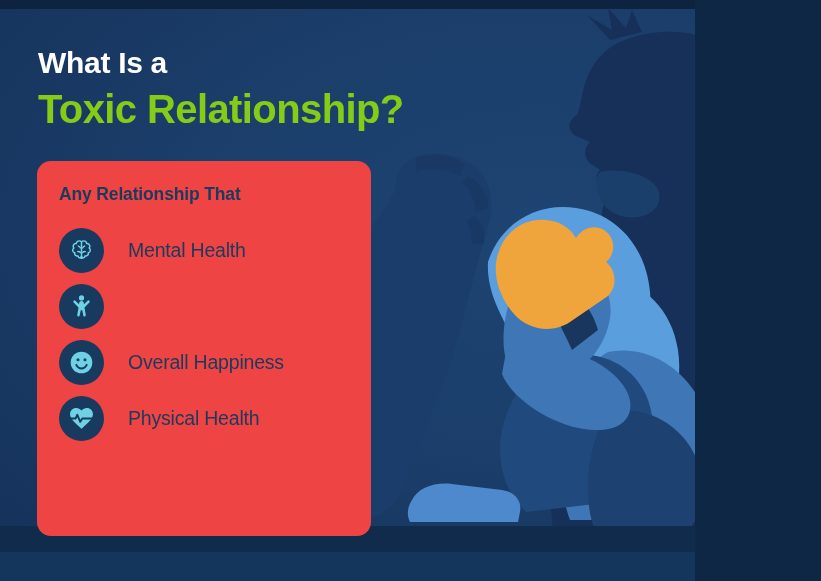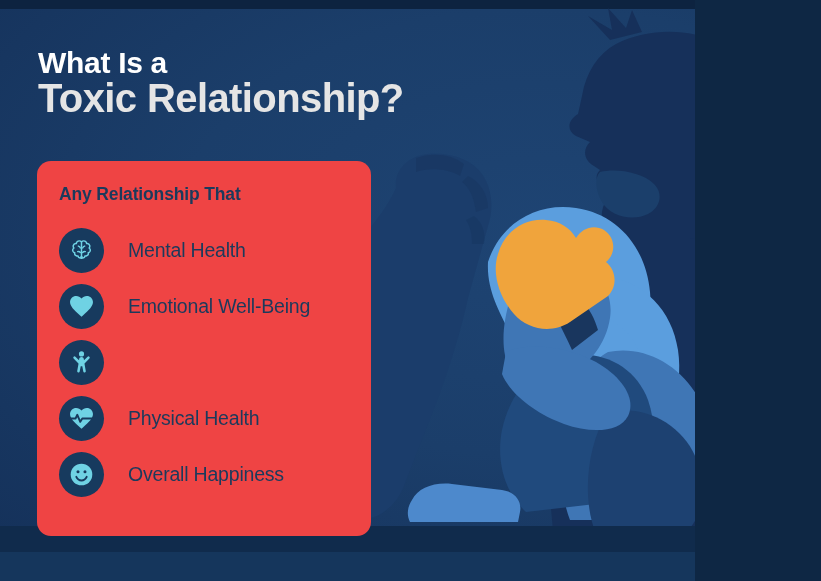--- a/index.html
+++ b/index.html
@@ -59,24 +59,24 @@
   }
   .headline .line1 {
     font-size:30px;
     font-weight:bold;
     color:#ffffff;
     letter-spacing:-0.3px;
     line-height:1.0;
     white-space:nowrap;
   }
   .headline .line2 {
-    margin-top:0;
+    margin-top:11px;
     font-size:40px;
     font-weight:bold;
-    color:#e5e5e5;
+    color:#84cc16;
     letter-spacing:-0.6px;
     line-height:1.0;
     white-space:nowrap;
   }
 
   
   #card {
     position:absolute; left:37px; top:161px;
     width:334px; height:375px;
     background:#ef4444;
@@ -297,56 +297,48 @@
             <path d="M12 4.5v14.5"></path>
             <path d="M9.2 8.1c.8.2 1.5.8 1.8 1.6"></path>
             <path d="M14.8 8.1c-.8.2-1.5.8-1.8 1.6"></path>
             <path d="M8.6 13c.9-.2 1.8.1 2.4.8"></path>
             <path d="M15.4 13c-.9-.2-1.8.1-2.4.8"></path>
           </svg>
         </span>
         <span class="item-label">Mental Health</span>
       </div>
 
-      <div class="list-item">
-        <span class="item-icon">
-          <svg width="27" height="27" viewBox="0 0 24 24">
-            <path d="M12 21.2l-1.5-1.4C5.2 15 1.8 11.9 1.8 8.1 1.8 5 4.2 2.6 7.3 2.6c1.8 0 3.5.8 4.7 2.2 1.2-1.4 2.9-2.2 4.7-2.2 3.1 0 5.5 2.4 5.5 5.5 0 3.8-3.4 6.9-8.7 11.7L12 21.2z" fill="#6fd2e4"></path>
-          </svg>
-        </span>
-        <span class="item-label">Emotional Well-Being</span>
-      </div>
 
       <div class="list-item">
         <span class="item-icon">
           <svg width="27" height="27" viewBox="0 0 24 24">
             <circle cx="12" cy="4.4" r="2.3" fill="#6fd2e4"></circle>
             <path d="M12 7.2c-1.1 0-2 .8-2.1 1.9l-.1.9-3.2-3.1a1.1 1.1 0 0 0-1.6 1.6l4.3 4.3v.5l-1.1 6.2a1.1 1.1 0 0 0 2.2.4l.9-4.6h1.4l.9 4.6a1.1 1.1 0 0 0 2.2-.4l-1.1-6.2v-.5l4.3-4.3a1.1 1.1 0 0 0-1.6-1.6l-3.2 3.1-.1-.9c-.1-1.1-1-1.9-2.1-1.9z" fill="#6fd2e4"></path>
           </svg>
         </span>
-      </div>
-
-      <div class="list-item">
-        <span class="item-icon">
-          <svg width="27" height="27" viewBox="0 0 24 24">
-            <path d="M12 21.2l-1.5-1.4C5.2 15 1.8 11.9 1.8 8.1 1.8 5 4.2 2.6 7.3 2.6c1.8 0 3.5.8 4.7 2.2 1.2-1.4 2.9-2.2 4.7-2.2 3.1 0 5.5 2.4 5.5 5.5 0 3.8-3.4 6.9-8.7 11.7L12 21.2z" fill="#6fd2e4"></path>
-            <path d="M2.6 12h4.1l1.6-3.3 2.6 6.3 1.8-3h8.7" fill="none" stroke="#173a5e" stroke-width="1.7" stroke-linecap="round" stroke-linejoin="round"></path>
-          </svg>
-        </span>
-        <span class="item-label">Physical Health</span>
       </div>
 
       <div class="list-item">
         <span class="item-icon">
           <svg width="27" height="27" viewBox="0 0 24 24">
             <circle cx="12" cy="12" r="9.6" fill="#6fd2e4"></circle>
             <circle cx="8.9" cy="9.6" r="1.35" fill="#173a5e"></circle>
             <circle cx="15.1" cy="9.6" r="1.35" fill="#173a5e"></circle>
             <path d="M7.4 14.1c.9 2 2.6 3.2 4.6 3.2s3.7-1.2 4.6-3.2" fill="none" stroke="#173a5e" stroke-width="1.7" stroke-linecap="round"></path>
           </svg>
         </span>
         <span class="item-label">Overall Happiness</span>
       </div>
 
+      <div class="list-item">
+        <span class="item-icon">
+          <svg width="27" height="27" viewBox="0 0 24 24">
+            <path d="M12 21.2l-1.5-1.4C5.2 15 1.8 11.9 1.8 8.1 1.8 5 4.2 2.6 7.3 2.6c1.8 0 3.5.8 4.7 2.2 1.2-1.4 2.9-2.2 4.7-2.2 3.1 0 5.5 2.4 5.5 5.5 0 3.8-3.4 6.9-8.7 11.7L12 21.2z" fill="#6fd2e4"></path>
+            <path d="M2.6 12h4.1l1.6-3.3 2.6 6.3 1.8-3h8.7" fill="none" stroke="#173a5e" stroke-width="1.7" stroke-linecap="round" stroke-linejoin="round"></path>
+          </svg>
+        </span>
+        <span class="item-label">Physical Health</span>
+      </div>
+
     </div>
   </div>
 
 </div>
 
 </body></html>

